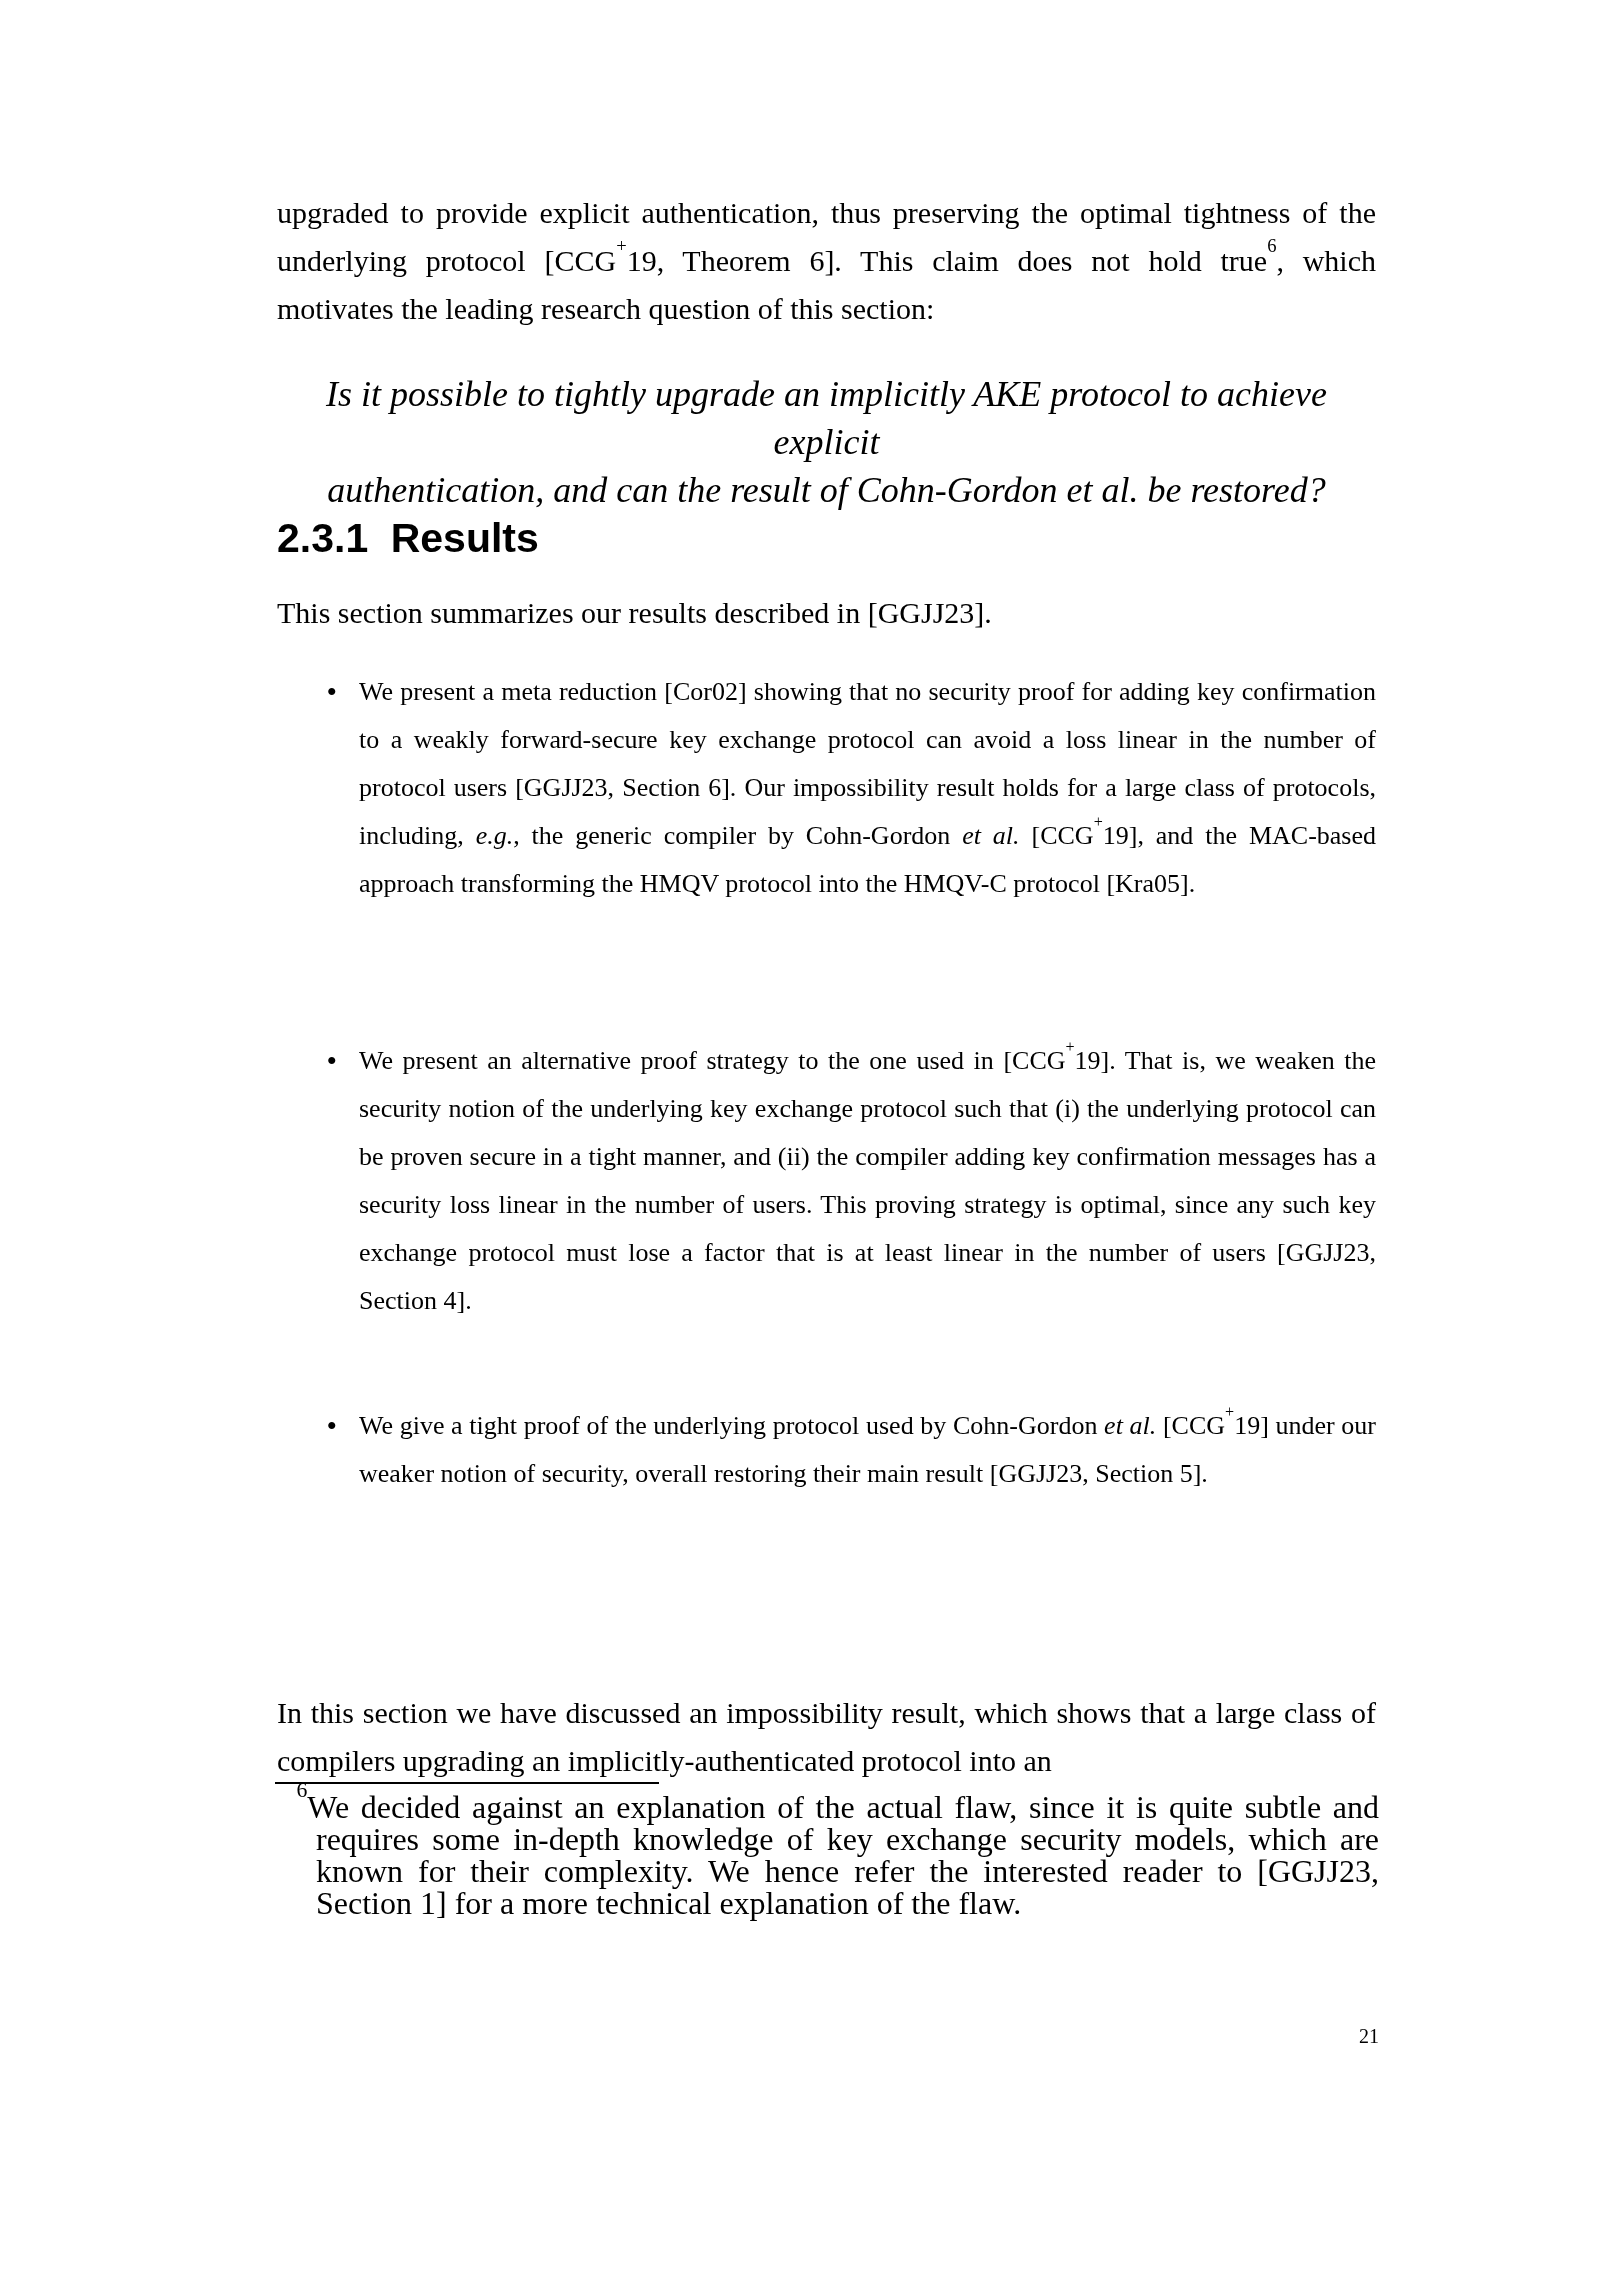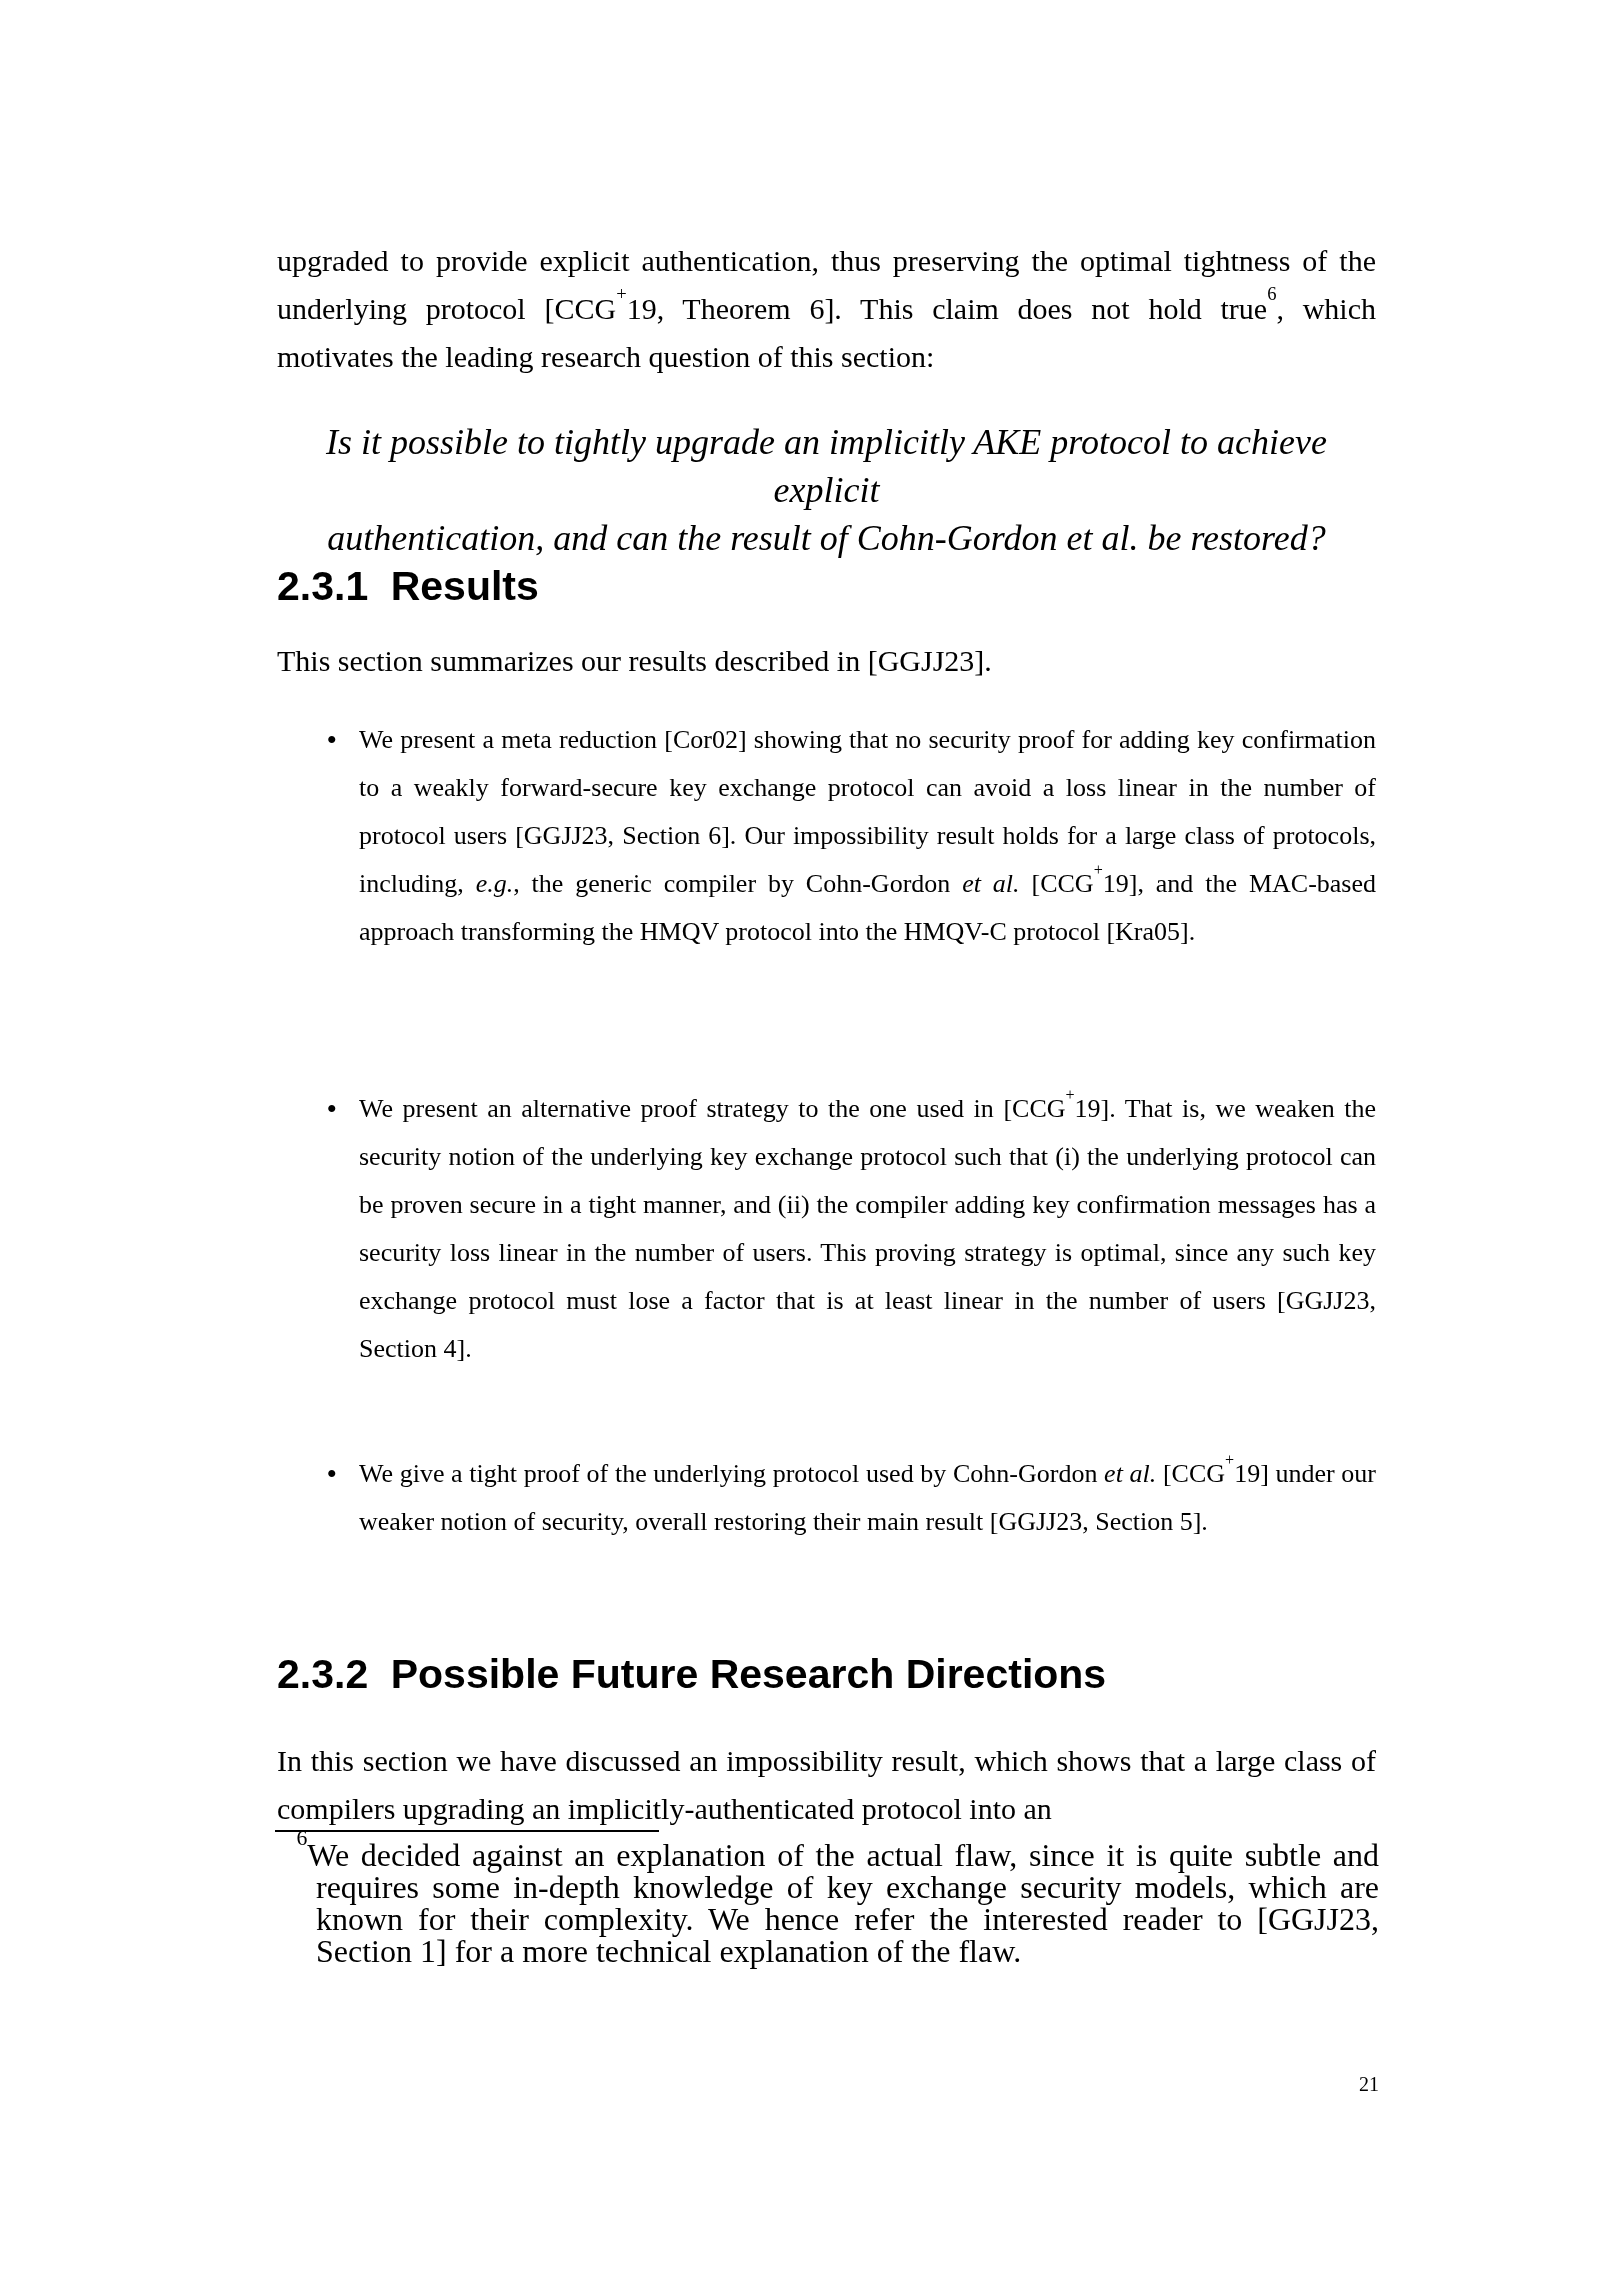--- a/index.html
+++ b/index.html
@@ -5,21 +5,20 @@
   html, body { margin: 0; padding: 0; background: #ffffff; }
   body {
     width: 1621px; height: 2293px;
     position: relative;
     font-family: "Liberation Serif", "DejaVu Serif", serif;
     color: #000000;
   }
   .page {
     position: absolute; inset: 0;
     background: #ffffff;
-    margin-top: 48px;
   }
   .abs { position: absolute; }
   .body-text {
     font-size: 30px;
     line-height: 48px;
     text-align: justify;
     margin: 0;
   }
   .col { left: 277px; width: 1099px; }
   sup.s {
@@ -114,23 +113,20 @@
     <li style="top:1037px">
       <span class="bullet-marker">•</span>
       <div class="item-text"><span>We present an alternative proof strategy to the one used in [CCG</span><sup class="s">+</sup><span>19]. That is, we weaken the security notion of the underlying key exchange protocol such that (i) the underlying protocol can be proven secure in a tight manner, and (ii) the compiler adding key confirmation messages has a security loss linear in the number of users. This proving strategy is optimal, since any such key exchange protocol must lose a factor that is at least linear in the number of users [GGJJ23, Section 4].</span></div>
     </li>
     <li style="top:1402px">
       <span class="bullet-marker">•</span>
       <div class="item-text"><span>We give a tight proof of the underlying protocol used by Cohn-Gordon </span><em>et al.</em><span> [CCG</span><sup class="s">+</sup><span>19] under our weaker notion of security, overall restoring their main result [GGJJ23, Section 5].</span></div>
     </li>
   </ul>
 
-  <h2 class="abs sec-heading" style="top:1600px">
-    <span class="sec-num">2.3.2</span><span>Possible Future Research Directions</span>
-  </h2>
 
   <p class="abs col body-text" style="top:1689px">In this section we have discussed an impossibility result, which shows that a large class of compilers upgrading an implicitly-authenticated protocol into an</p>
 
   <div class="abs footnote-rule"></div>
 
   <div class="abs footnote" style="top:1791px">
     <sup class="s">6</sup><span><span>We decided against an explanation of the actual flaw, since it is quite subtle and requires some in-depth knowledge of key exchange security models, which are known for their complexity. We hence refer the interested reader to [GGJJ23, Section 1] for a more technical explanation of the flaw.</span></span>
   </div>
 
   <div class="abs page-number" style="top:2012px">21</div>

